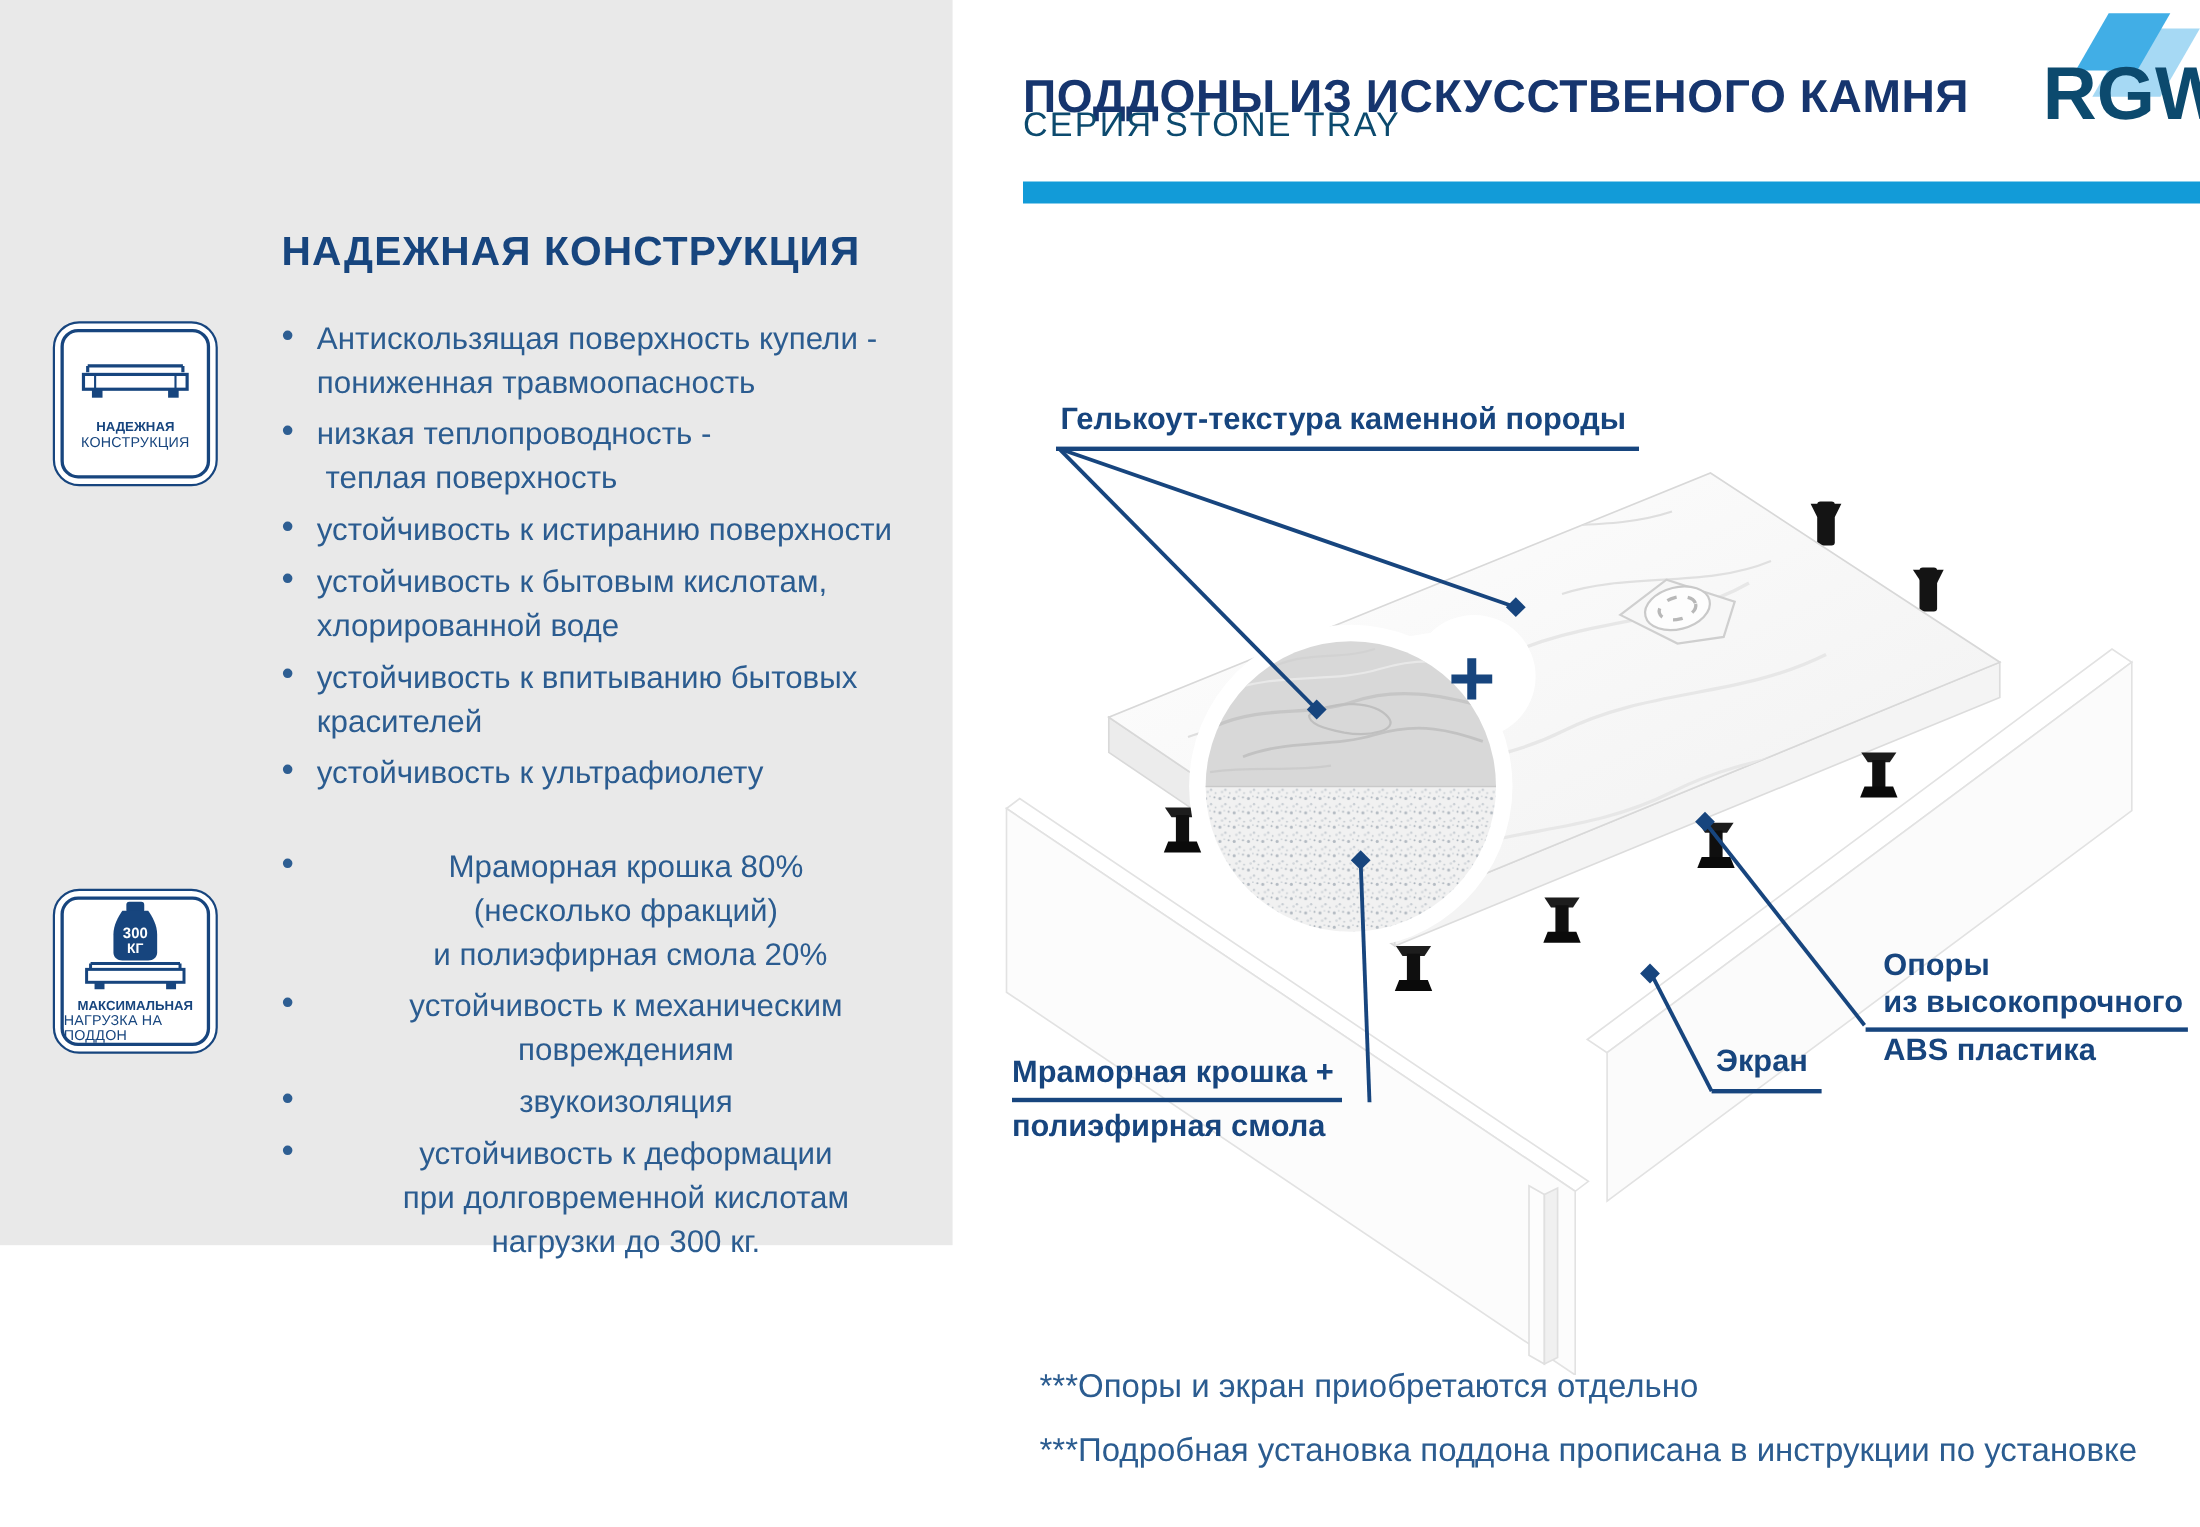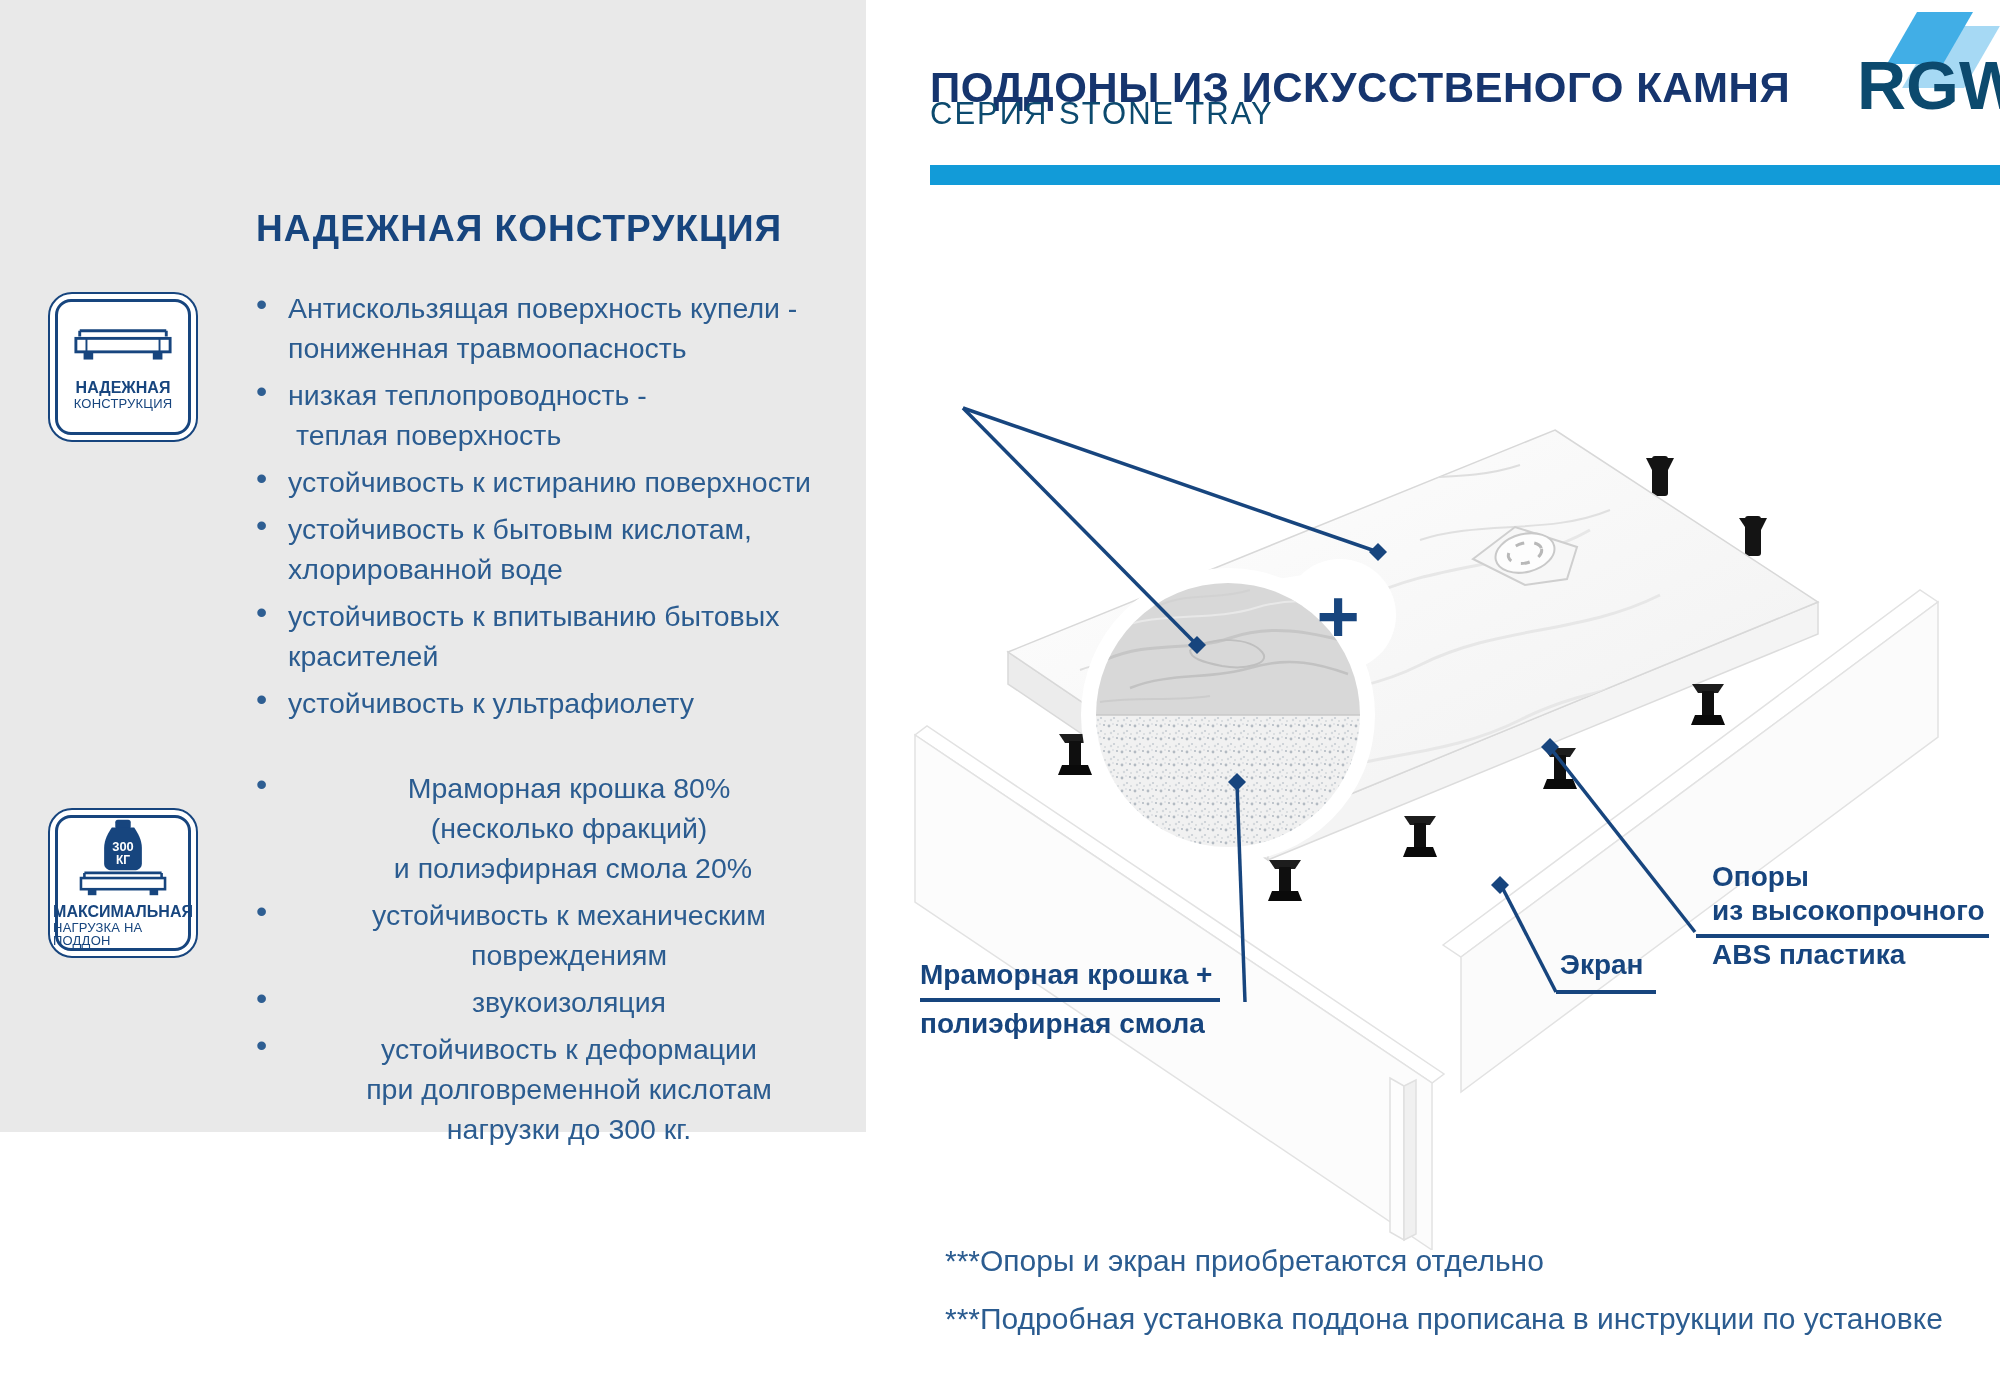--- a/index.html
+++ b/index.html
@@ -8,21 +8,21 @@
   
   .left-panel{position:absolute;left:0;top:0;width:866px;height:1132px;background:#E9E9E9;}
   .left-heading{position:absolute;left:256px;top:208px;font-size:37px;font-weight:bold;
                 color:#17457E;letter-spacing:1px;white-space:nowrap;}
   .badge{position:absolute;left:48px;width:150px;height:150px;background:#ffffff;
          border:2px solid #17457E;border-radius:24px;padding:5px;box-sizing:border-box;}
   .badge1{top:292px;} .badge2{top:808px;}
   .badge-inner{width:100%;height:100%;border:3px solid #17457E;border-radius:16px;
                box-sizing:border-box;display:flex;flex-direction:column;align-items:center;
                justify-content:center;gap:7px;}
-  .badge-t1{font-size:16px;font-weight:bold;color:#17457E;line-height:1.05;text-align:center;}
+  .badge-t1{font-size:12px;font-weight:bold;color:#17457E;line-height:1.05;text-align:center;}
   .badge-t2{font-size:13px;color:#17457E;line-height:1.05;text-align:left;letter-spacing:.2px;}
   .feature-list{position:absolute;left:250px;margin:0;padding:0;list-style:none;width:600px;}
   .list1{top:288px;} .list2{top:768px;text-align:center;}
   .feature-list li{position:relative;padding-left:38px;margin-bottom:7px;}
   .feature-list li::before{content:"\2022";position:absolute;left:6px;top:-2px;
                            color:#2E5E92;font-size:32px;}
   .fline{font-size:28.5px;line-height:40px;color:#2B5C90;white-space:pre;}
   
   .page-title{position:absolute;left:930px;top:36px;font-size:42px;font-weight:bold;
               color:#16356E;letter-spacing:.5px;white-space:nowrap;}
@@ -280,20 +280,21 @@
     </g>
     <g fill="#17457E">
       <path d="M337 446 L346 455 L337 464 L328 455 Z"></path>
       <path d="M518 353 L527 362 L518 371 L509 362 Z"></path>
       <path d="M377 583 L386 592 L377 601 L368 592 Z"></path>
       <path d="M690 548 L699 557 L690 566 L681 557 Z"></path>
       <path d="M640 686 L649 695 L640 704 L631 695 Z"></path>
     </g>
   </svg>
 
+  <div class="callout lbl-gelcoat">Гелькоут-текстура каменной породы</div>
 
   <div class="callout lbl-marble">
     <span class="u">Мраморная крошка +</span>
     <div class="l2">полиэфирная смола</div>
   </div>
 
   <div class="callout lbl-supports">
     <div>Опоры</div>
     <span class="u">из высокопрочного</span>
     <div>ABS пластика</div>

